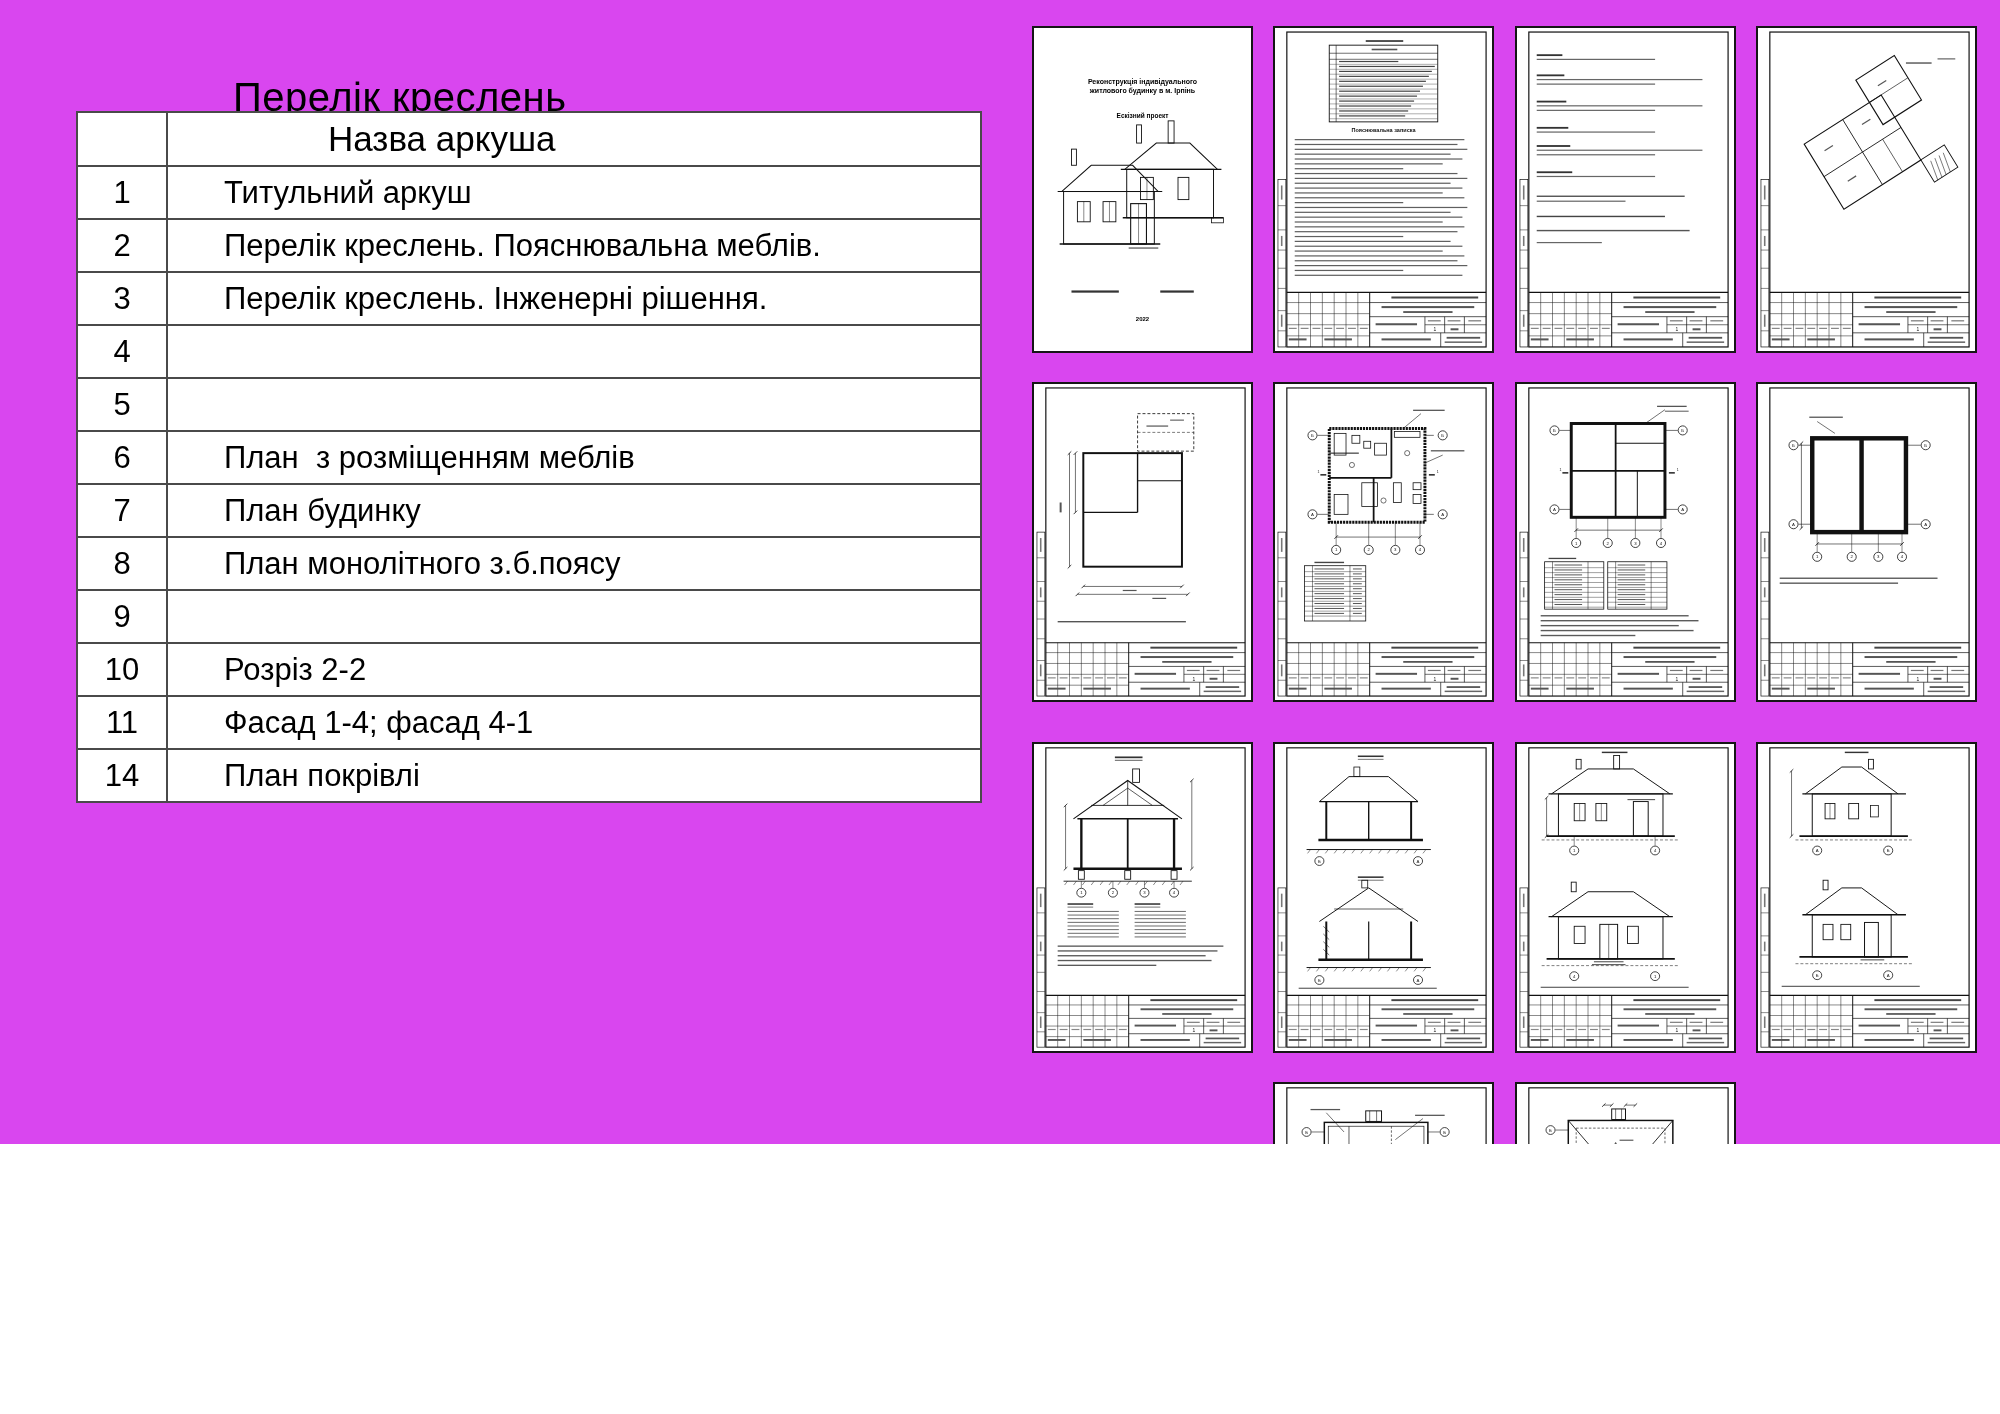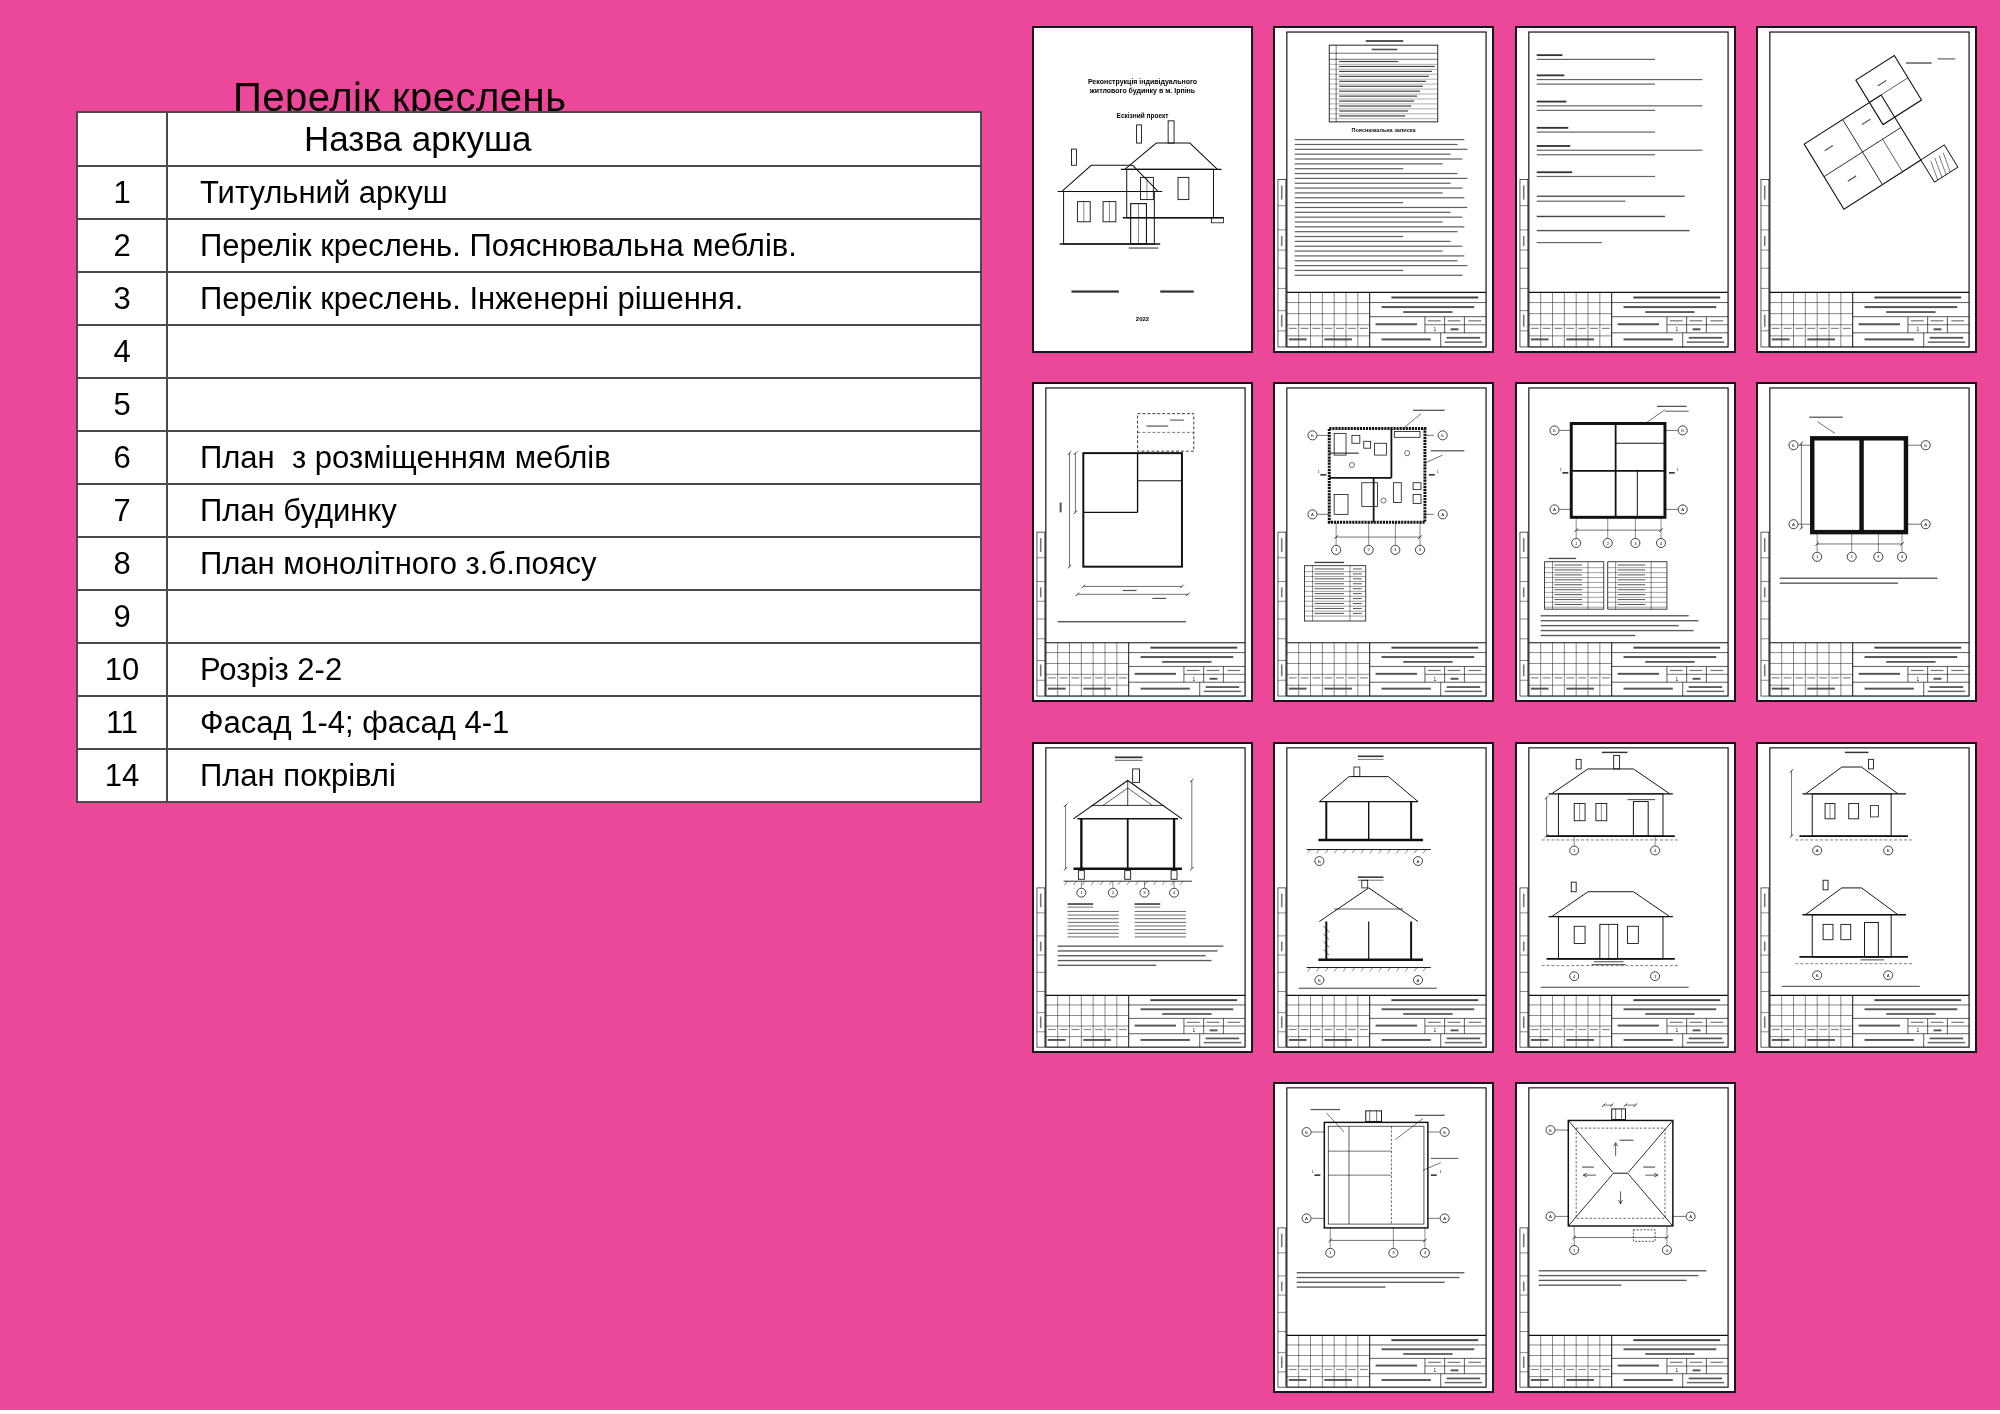--- a/index.html
+++ b/index.html
@@ -1,25 +1,25 @@
 <!DOCTYPE html>
 <html><head>
 <meta charset="utf-8">
 <style>
   html,body{margin:0;padding:0;background:#fff;}
-  .canvas{position:relative;width:2000px;height:1410px;background:#ec4899;
+  .canvas{position:relative;width:2000px;height:1144px;background:#d946ef;
           font-family:"Liberation Sans",sans-serif;color:#000;overflow:hidden;}
 
   
   .page-title{position:absolute;left:233px;top:48px;font-size:40px;font-weight:400;
               letter-spacing:0.5px;white-space:nowrap;}
   .dl{position:absolute;left:76px;top:111px;width:906px;border:2px solid #4a4a4a;
       box-sizing:border-box;background:#fff;}
   .dl-row{display:flex;height:53px;border-top:2px solid #4a4a4a;box-sizing:border-box;
-          align-items:center;}
+          align-items:center;gap:24px;}
   .dl-row.head{height:52px;border-top:none;}
   .dl-num{width:90px;align-self:stretch;border-right:2px solid #4a4a4a;box-sizing:border-box;
           display:flex;align-items:center;justify-content:center;font-size:31px;}
   .dl-name{flex:1;padding-left:32px;font-size:31px;white-space:pre-wrap;line-height:34px;}
   .dl-row.head .dl-name{padding-left:136px;font-size:35px;}
 
   
   .sheet{position:absolute;background:#fff;border:2px solid #161616;box-sizing:border-box;}
   .sheet svg{position:absolute;left:0;top:0;width:100%;height:100%;display:block;}
   .ts-text{position:absolute;width:100%;text-align:center;font-weight:bold;}

